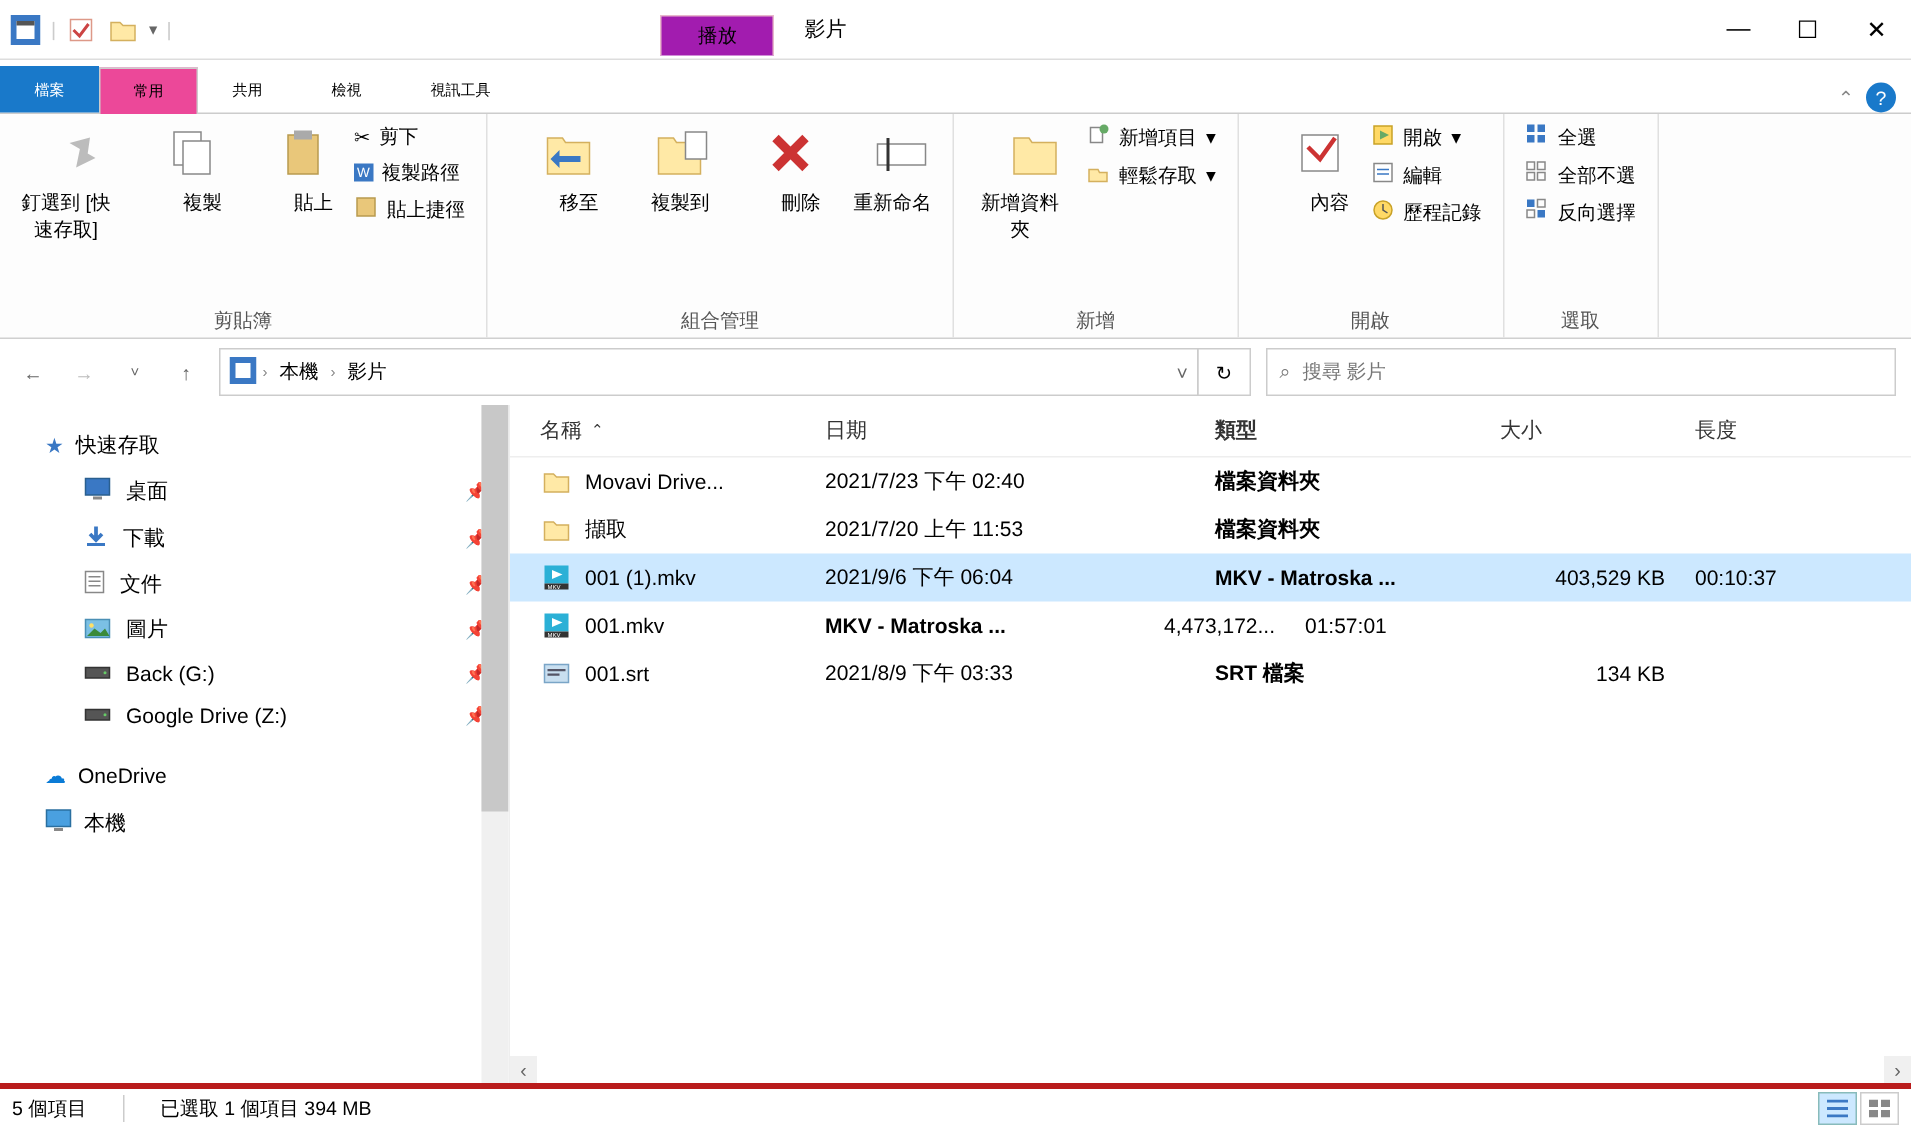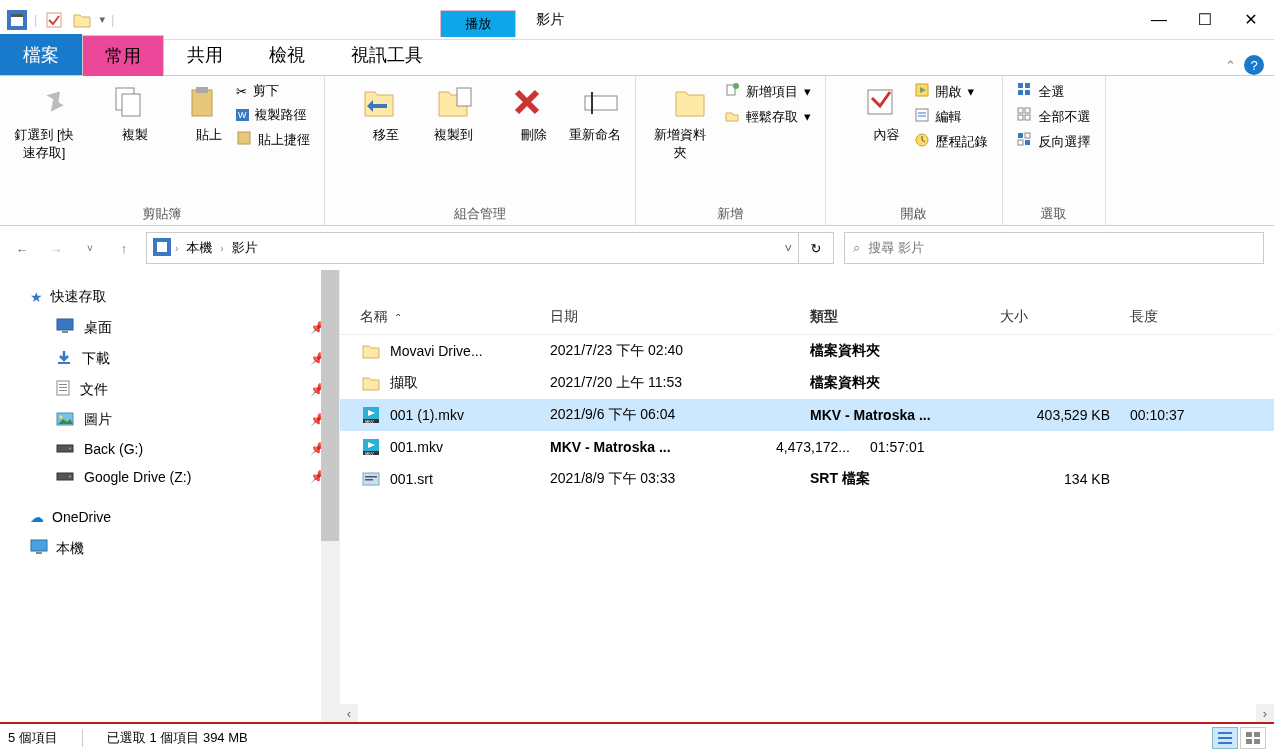--- a/index.html
+++ b/index.html
@@ -2,28 +2,28 @@
 <html><head>
 <meta charset="utf-8">
 <style>
 * { box-sizing: border-box; margin: 0; padding: 0; }
 body { font-family: "Microsoft JhengHei", "Segoe UI", sans-serif; font-size: 13px; background: #fff; color: #000; width: 1274px; height: 752px; overflow: hidden; display: flex; flex-direction: column; }
 
 
 .titlebar { height: 40px; display: flex; align-items: center; border-bottom: 1px solid #ddd; }
 .titlebar .qat { display: flex; align-items: center; gap: 6px; padding: 0 6px; }
 .titlebar .qat .ico { width: 22px; height: 22px; display: inline-flex; align-items: center; justify-content: center; }
-.titlebar .tab-context { background: #0ea5e9; border: 1px solid #e7b7cb; border-bottom: none; padding: 4px 24px; margin-left: 320px; position: relative; top: 4px;}
+.titlebar .tab-context { background: #a21caf; border: 1px solid #e7b7cb; border-bottom: none; padding: 4px 24px; margin-left: 320px; position: relative; top: 4px;}
 .titlebar .maintitle { margin-left: 20px; font-size: 14px; }
 .titlebar .controls { margin-left: auto; display: flex; }
 .titlebar .controls div { width: 46px; height: 40px; display: flex; align-items: center; justify-content: center; font-size: 16px; }
 
 
 .ribbon-tabs { height: 36px; display: flex; align-items: flex-end; border-bottom: 1px solid #ccc; }
-.ribbon-tabs .tab { padding: 8px 22px; font-size: 18px; border: 1px solid transparent; border-bottom: none; cursor: default; }
+.ribbon-tabs .tab { padding: 8px 22px; font-size: 10px; border: 1px solid transparent; border-bottom: none; cursor: default; }
 .ribbon-tabs .tab.file { background: #1979ca; color: #fff; }
 .ribbon-tabs .tab.active { background: #ec4899; border-color: #ccc; position: relative; top: 1px; }
 .ribbon-tabs .collapse { margin-left: auto; padding: 0 10px; display:flex; gap:8px; align-items:center;}
 .ribbon-tabs .help { background:#1979ca; color:#fff; border-radius:50%; width:20px; height:20px; display:flex; align-items:center; justify-content:center; font-size:13px;}
 
 
 .ribbon { height: 150px; display: flex; border-bottom: 1px solid #d0d0d0; background: #fdfdfd; }
 .group { border-right: 1px solid #e0e0e0; padding: 6px 14px 2px 14px; display: flex; flex-direction: column; justify-content: space-between; }
 .group .row { display: flex; align-items: flex-start; gap: 14px; }
 .group .big { display: flex; flex-direction: column; align-items: flex-end; width: 60px; text-align: center; font-size: 13px; gap: 4px; }
@@ -45,40 +45,40 @@
 
 .main { flex: 1; display: flex; overflow: hidden; }
 .tree { width: 340px; border-right: 1px solid #eee; padding: 18px 10px 10px 30px; overflow-y: auto; position: relative; }
 .tree .scroll-track { position:absolute; right:0; top:0; width:18px; bottom:0; background:#f0f0f0;}
 .tree .scroll-thumb { position:absolute; right:0; top:0; width:18px; height:60%; background:#c8c8c8;}
 .tree .item { display: flex; align-items: center; gap: 10px; padding: 6px 4px; font-size: 14px; }
 .tree .item .pin { margin-left: auto; color: #888; font-size: 12px; }
 .tree .header { display:flex; align-items:center; gap:8px; font-size:14px; margin-bottom:6px;}
 .tree .sub { padding-left: 22px; }
 
-.files { flex: 1; display: flex; flex-direction: column; overflow:hidden;margin-top:30px; }
+.files { flex: 1; display: flex; flex-direction: column; overflow:hidden; }
 .colhead { display: flex; border-bottom: 1px solid #eee; padding: 8px 0 8px 20px; font-size: 14px; color: #333; }
 .colhead .sorticon { margin-left: 6px; font-size: 10px;}
 .filerows { flex:1; overflow:auto; }
 .filerow { display: flex; padding: 4px 0 4px 20px; font-size: 14px; align-items: center; height: 32px; }
 .filerow.selected { background: #cce8ff; }
 .filerow .cicon { width: 22px; height: 22px; margin-right: 8px; display:inline-flex; align-items:center; justify-content:center;}
 
 .col-name { width: 190px; display:flex; align-items:center;}
 .col-date { width: 260px; }
 .col-type { width: 190px; font-weight: bold; }
 .col-size { width: 130px; text-align:right; padding-right:20px;}
 .col-len { width: 100px; }
 
 .hscroll { height:18px; background:#f0f0f0; display:flex; align-items:center;}
 .hscroll .thumb { height:18px; background:#fff;}
 .hscroll .arrow { width:18px; height:18px; display:flex; align-items:center; justify-content:center; color:#666;}
 
 
-.status { height: 30px; border-top: 2px solid #b91c1c; display: flex; align-items: center; padding: 0 8px; font-size: 13px; gap: 24px; }
+.status { height: 30px; border-top: 4px solid #b91c1c; display: flex; align-items: center; padding: 0 8px; font-size: 13px; gap: 24px; }
 .status .divider { width:1px; height:18px; background:#ccc;}
 .status .views { margin-left:auto; display:flex; gap:2px;}
 .status .views div { width:26px; height:22px; border:1px solid #ccc; display:flex; align-items:center; justify-content:center;}
 .status .views div.active { background:#cce8ff; border-color:#8bb;}
 </style>
 </head>
 <body>
 
 <div class="titlebar">
   <div class="qat">

